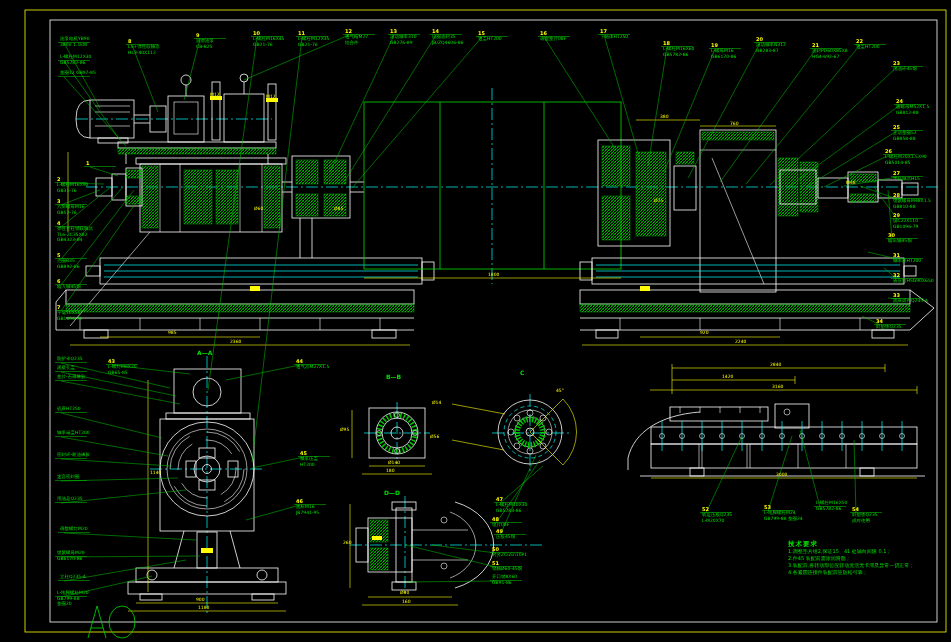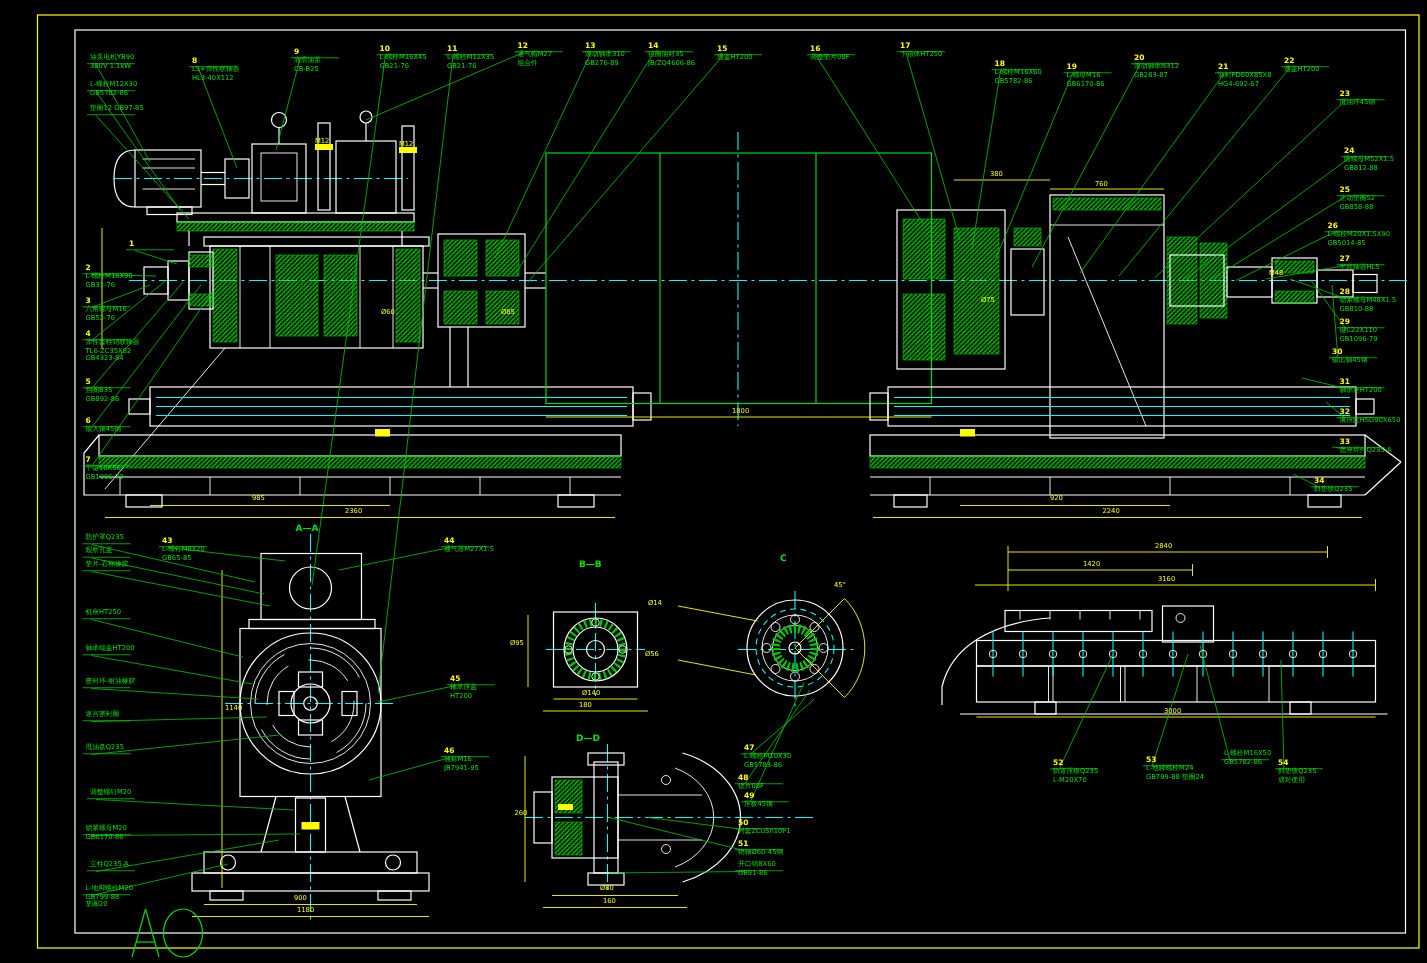--- a/index.html
+++ b/index.html
@@ -777,13 +777,22 @@
       <div class="dim" style="left: 430px; top: 434px;">Ø56</div>
       <div class="dim" style="left: 556px; top: 388px;">45°</div>
       <div class="dim" style="left: 254px; top: 206px;">Ø60</div>
       <div class="dim" style="left: 334px; top: 206px;">Ø85</div>
       <div class="dim" style="left: 654px; top: 198px;">Ø75</div>
       <div class="dim" style="left: 846px; top: 180px;">M48</div>
       <div class="dim" style="left: 210px; top: 92px;">M12</div>
       <div class="dim" style="left: 266px; top: 94px;">M12</div>
     </div>
 
+<div id="notes">
+  <div class="nt">技术要求</div>
+  <div id="notes-lines">
+        <div class="nl">1.调整垫片组2,保证15、41 处轴向间隙 0.1 ;</div>
+        <div class="nl">2.件45 装配前需涂润滑脂 ;</div>
+        <div class="nl">3.装配后,各转动部位应转动灵活无卡滞及异常—切正常 ;</div>
+        <div class="nl">4.各紧固连接件装配后应防松可靠 ;</div>
+      </div>
 </div>
+</div>
 
 </body></html>

